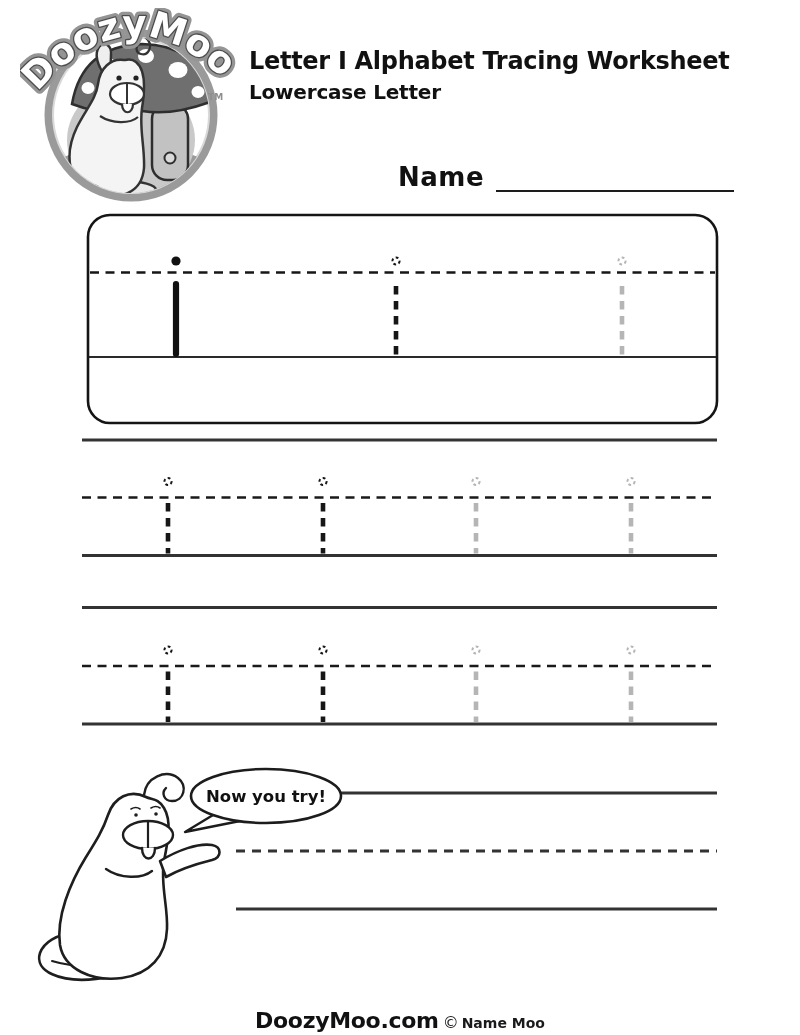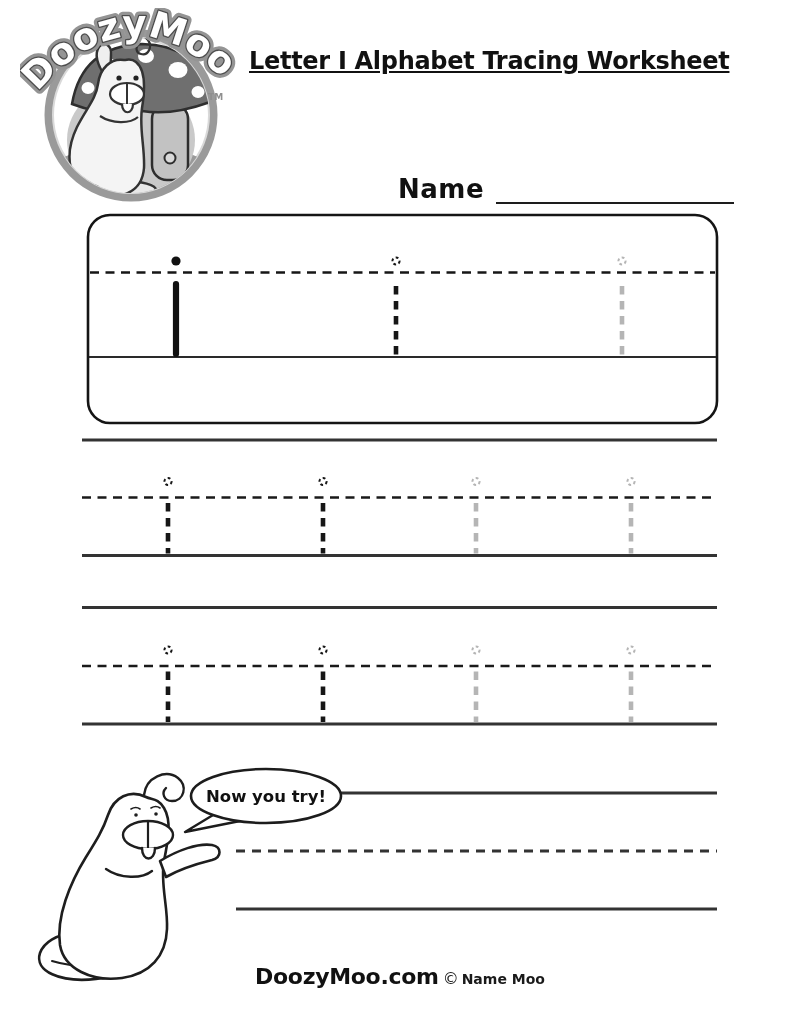--- a/index.html
+++ b/index.html
@@ -1,28 +1,28 @@
 <!DOCTYPE html>
 <html><head>
 <meta charset="utf-8">
 <style>
   html,body{margin:0;padding:0;background:#fff;}
   #page{position:relative;width:800px;height:1035px;background:#ffffff;overflow:hidden;
         font-family:"DejaVu Sans",sans-serif;color:#111;}
   .abs{position:absolute;}
   
-  #title-block{left:249px;top:47px;text-decoration:underline;}
+  #title-block{left:249px;top:47px;}
   #title-line1{font-size:24px;font-weight:700;letter-spacing:-0.3px;line-height:28px;}
   #title-line2{font-size:20px;font-weight:700;letter-spacing:-0.2px;line-height:24px;margin-top:5px;}
   
-  #name-row{left:398px;top:174px;display:flex;align-items:flex-end;}
+  #name-row{left:398px;top:162px;display:flex;align-items:flex-end;}
   #name-label{font-size:26px;font-weight:700;letter-spacing:0.5px;}
   #name-line{width:238px;height:24px;border-bottom:2.4px solid #1d1d1d;margin-left:12px;}
   
-  #footer{left:0;top:964px;width:800px;display:flex;justify-content:center;align-items:baseline;gap:4px;}
+  #footer{left:0;top:1008px;width:800px;display:flex;justify-content:center;align-items:baseline;gap:4px;}
   #footer-site{font-size:22px;font-weight:700;letter-spacing:-0.3px;}
   #footer-copy{font-size:14px;font-weight:700;color:#1a1a1a;display:flex;align-items:baseline;gap:3px;}
   #footer-copy .csym{font-size:16px;font-weight:400;}
   svg{display:block;}
 </style>
 </head>
 <body>
 
 <div id="page">
 
@@ -76,20 +76,21 @@
       <textPath href="#arcpath" startOffset="50%" text-anchor="middle">DoozyMoo</textPath>
     </text>
     <text font-size="37" font-weight="700" font-family="DejaVu Sans, sans-serif" fill="#ffffff" stroke="#4d4d4d" stroke-width="2.6" stroke-linejoin="round" paint-order="stroke fill">
       <textPath href="#arcpath" startOffset="50%" text-anchor="middle">DoozyMoo</textPath>
     </text>
     <text x="188" y="92" font-size="9" fill="#8f8f8f" font-weight="700">TM</text>
   </svg>
 
   <div class="abs" id="title-block">
     <div id="title-line1">Letter I Alphabet Tracing Worksheet</div>
+    <div id="title-line2">Lowercase Letter</div>
   </div>
 
   <div class="abs" id="name-row">
     <span id="name-label">Name</span>
     <span id="name-line"></span>
   </div>
 
   <svg class="abs" style="left:0;top:0;" width="800" height="1035" viewBox="0 0 800 1035">
 
     <g>

